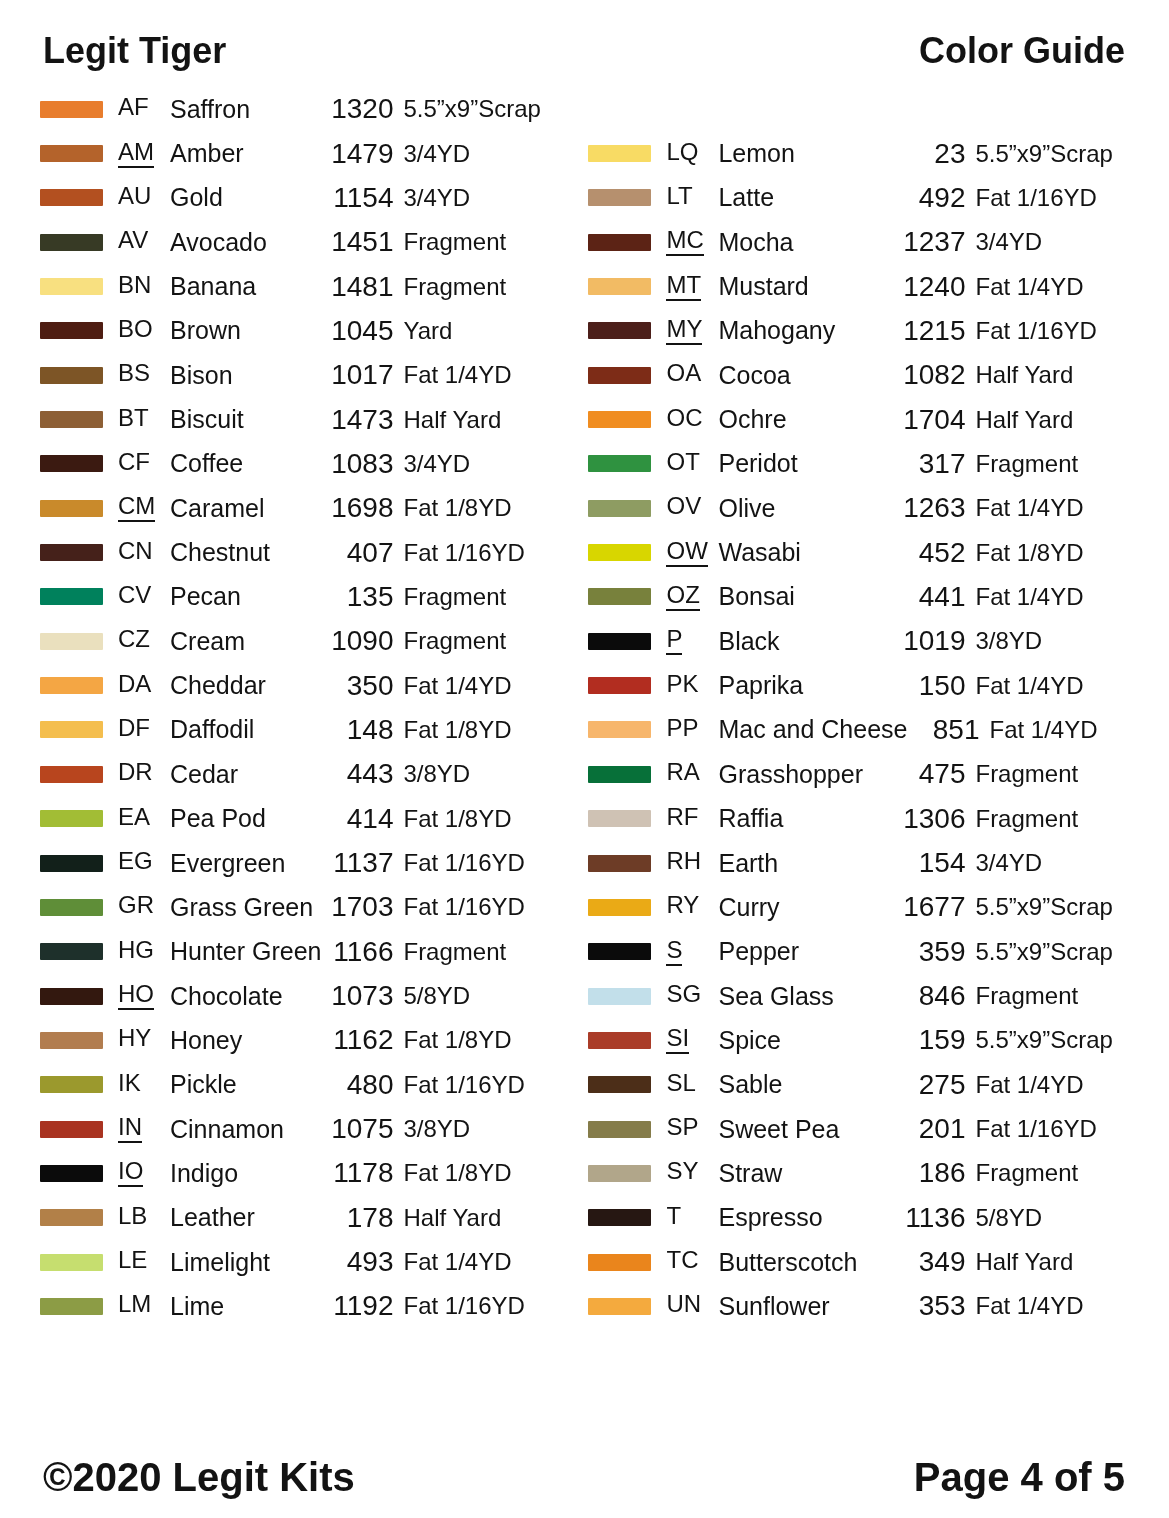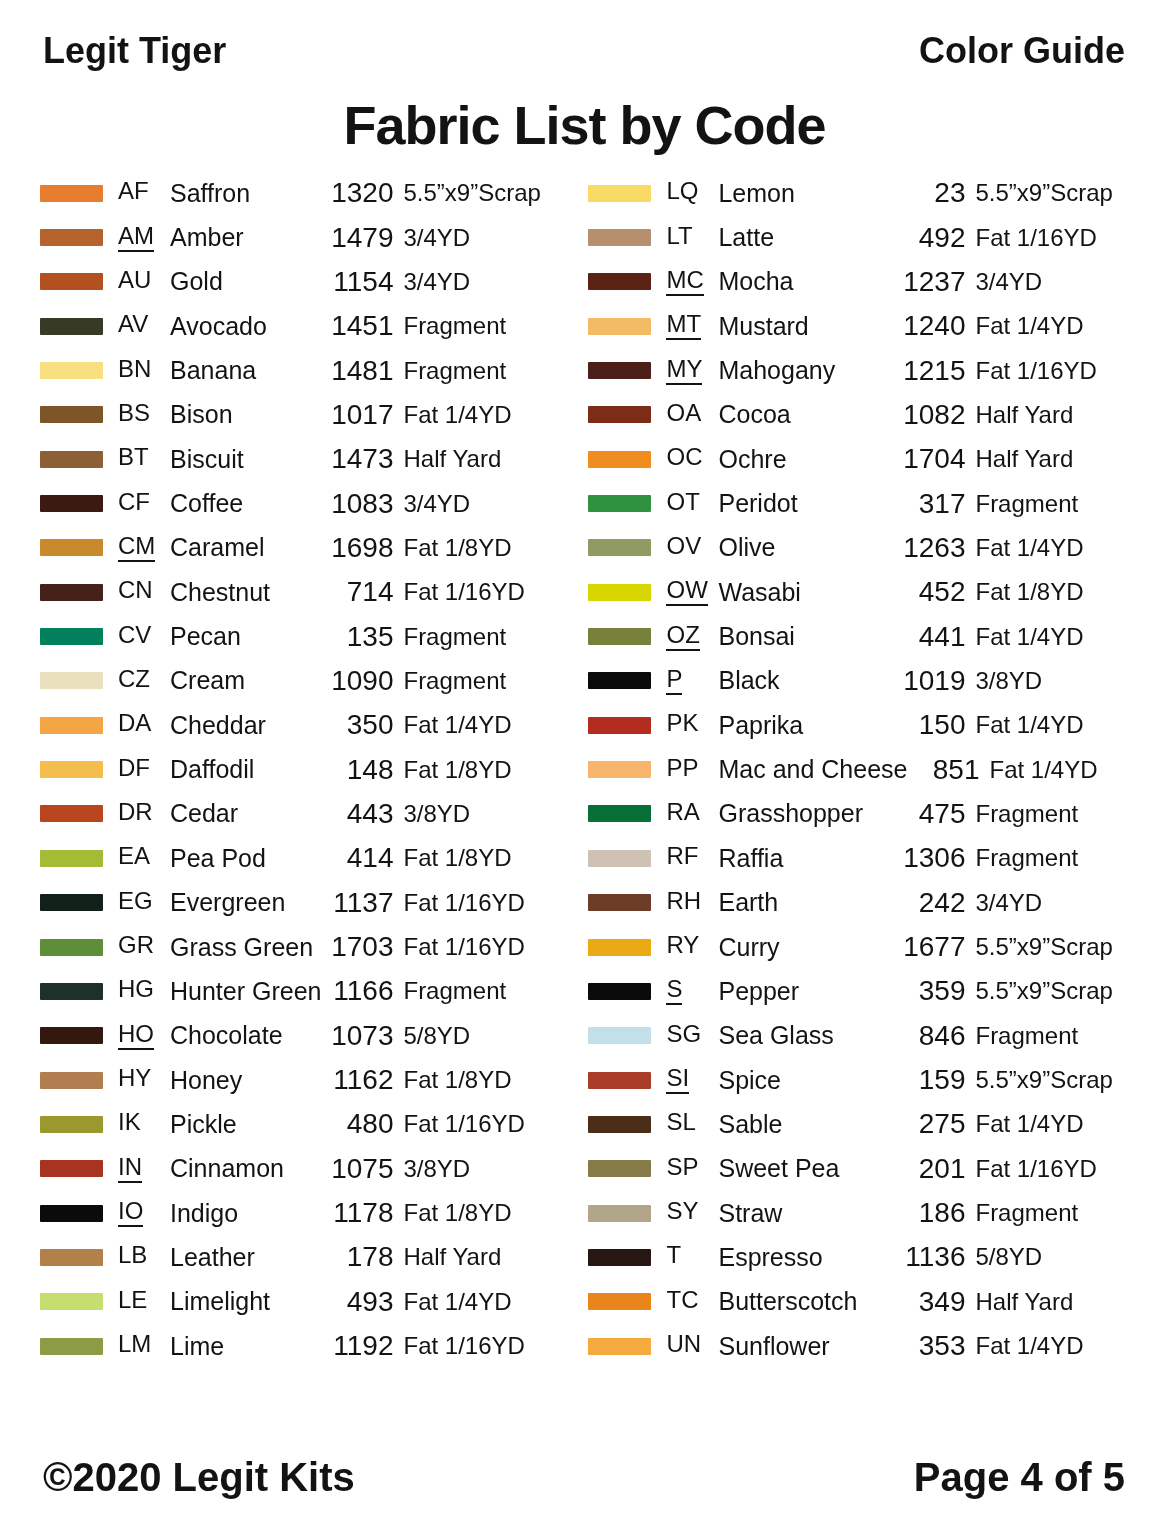--- a/index.html
+++ b/index.html
@@ -87,21 +87,20 @@
 </style>
 </head>
 <body>
 
 <div class="page">
   <div class="topbar">
     <span>Legit Tiger</span>
     <span>Color Guide</span>
   </div>
 
-  <div class="doc-title">Fabric List by Code</div>
 
   <div class="table-wrap">
     <div class="col" id="col-left">
         <div class="row">
           <span class="swatch" style="background: rgb(232, 125, 45);"></span>
           <span class="code"><span>AF</span></span>
           <span class="name">Saffron</span>
           <span class="num">1320</span>
           <span class="qty">5.5”x9”Scrap</span>
         </div>
@@ -127,20 +126,27 @@
           <span class="qty">Fragment</span>
         </div>
         <div class="row">
           <span class="swatch" style="background: rgb(248, 224, 128);"></span>
           <span class="code"><span>BN</span></span>
           <span class="name">Banana</span>
           <span class="num">1481</span>
           <span class="qty">Fragment</span>
         </div>
         <div class="row">
+          <span class="swatch" style="background: rgb(78, 29, 18);"></span>
+          <span class="code"><span>BO</span></span>
+          <span class="name">Brown</span>
+          <span class="num">1045</span>
+          <span class="qty">Yard</span>
+        </div>
+        <div class="row">
           <span class="swatch" style="background: rgb(125, 85, 38);"></span>
           <span class="code"><span>BS</span></span>
           <span class="name">Bison</span>
           <span class="num">1017</span>
           <span class="qty">Fat 1/4YD</span>
         </div>
         <div class="row">
           <span class="swatch" style="background: rgb(141, 95, 53);"></span>
           <span class="code"><span>BT</span></span>
           <span class="name">Biscuit</span>
@@ -158,21 +164,21 @@
           <span class="swatch" style="background: rgb(201, 138, 43);"></span>
           <span class="code u"><span>CM</span></span>
           <span class="name">Caramel</span>
           <span class="num">1698</span>
           <span class="qty">Fat 1/8YD</span>
         </div>
         <div class="row">
           <span class="swatch" style="background: rgb(69, 33, 26);"></span>
           <span class="code"><span>CN</span></span>
           <span class="name">Chestnut</span>
-          <span class="num">714</span>
+          <span class="num">407</span>
           <span class="qty">Fat 1/16YD</span>
         </div>
         <div class="row">
           <span class="swatch" style="background: rgb(0, 129, 92);"></span>
           <span class="code"><span>CV</span></span>
           <span class="name">Pecan</span>
           <span class="num">135</span>
           <span class="qty">Fragment</span>
         </div>
         <div class="row">
@@ -398,21 +404,21 @@
           <span class="swatch" style="background: rgb(207, 194, 180);"></span>
           <span class="code"><span>RF</span></span>
           <span class="name">Raffia</span>
           <span class="num">1306</span>
           <span class="qty">Fragment</span>
         </div>
         <div class="row">
           <span class="swatch" style="background: rgb(109, 60, 38);"></span>
           <span class="code"><span>RH</span></span>
           <span class="name">Earth</span>
-          <span class="num">242</span>
+          <span class="num">154</span>
           <span class="qty">3/4YD</span>
         </div>
         <div class="row">
           <span class="swatch" style="background: rgb(234, 170, 22);"></span>
           <span class="code"><span>RY</span></span>
           <span class="name">Curry</span>
           <span class="num">1677</span>
           <span class="qty">5.5”x9”Scrap</span>
         </div>
         <div class="row">

